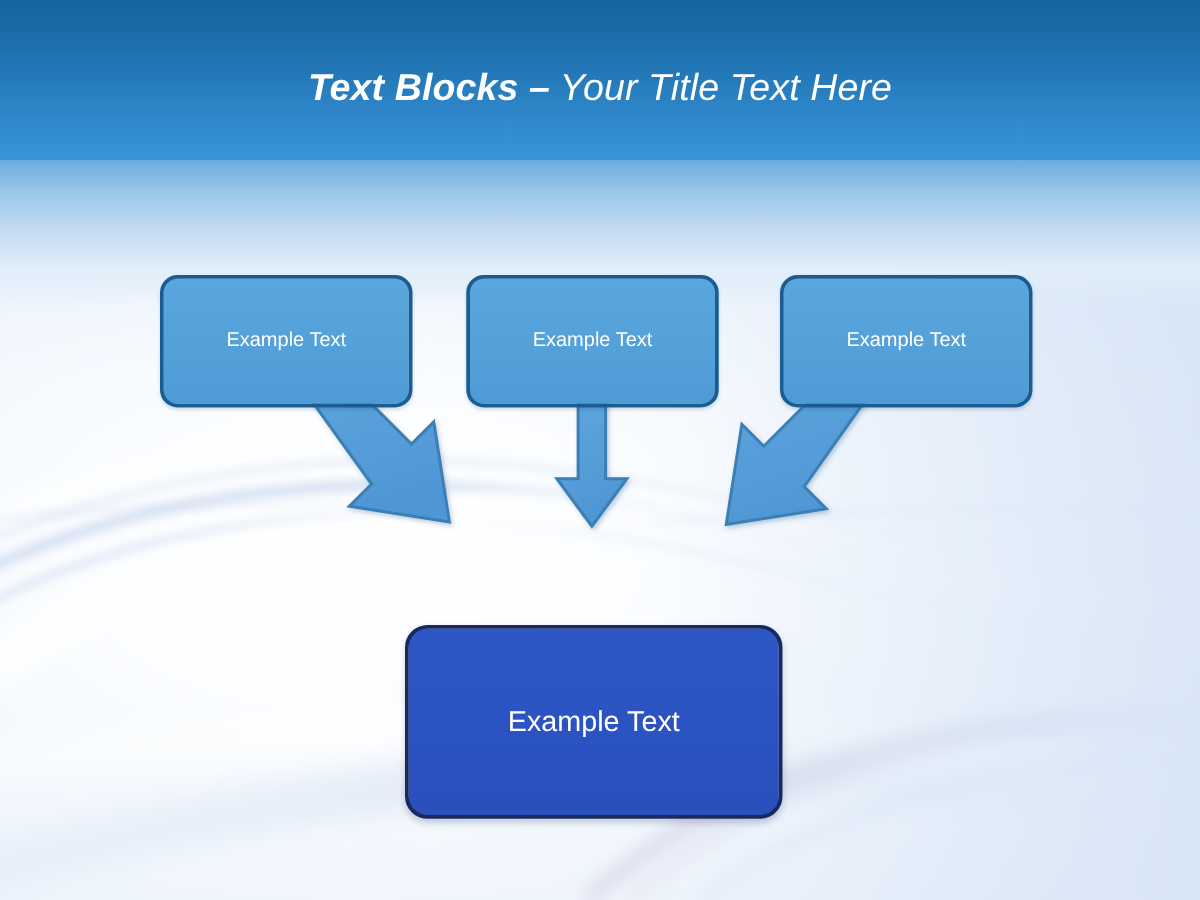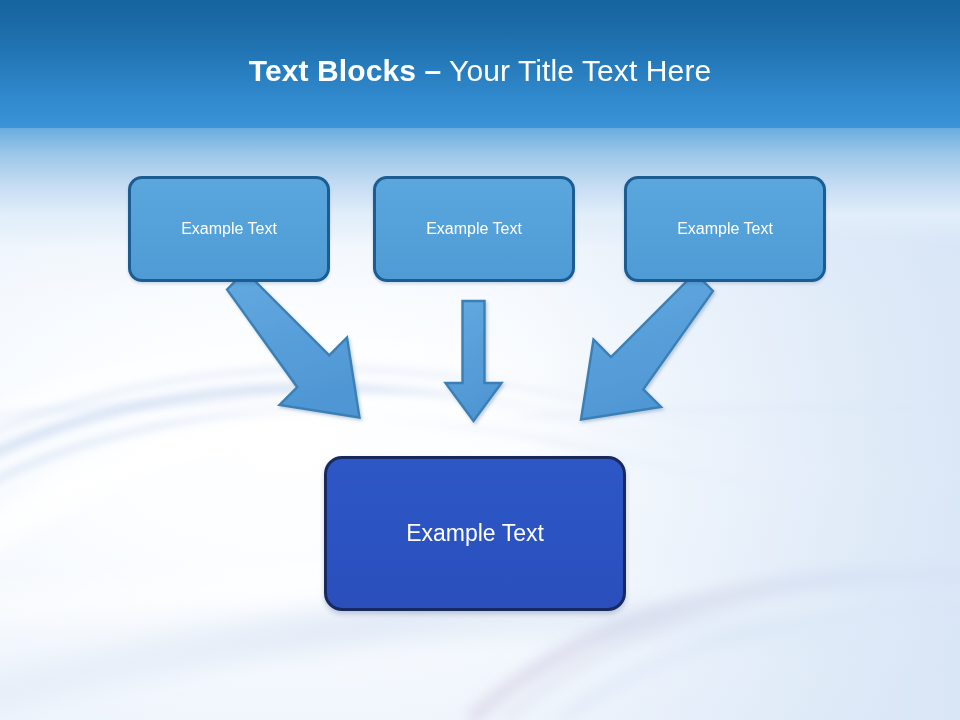--- a/index.html
+++ b/index.html
@@ -89,33 +89,35 @@
     position: absolute;
     left: 0;
     top: 52px;
     width: 960px;
     text-align: center;
     color: #ffffff;
     font-size: 30px;
     line-height: 38px;
     letter-spacing: 0.1px;
     white-space: nowrap;
+    font-style: italic;
   }
   .slide-title .t-strong { font-weight: 700; }
   .slide-title .t-light  { font-weight: 400; }
 
   
   .node {
     position: absolute;
     box-sizing: border-box;
     display: flex;
     align-items: center;
     justify-content: center;
     color: #ffffff;
     text-align: center;
+    margin-top: 44px;
   }
   .node-top {
     width: 202px;
     height: 106px;
     top: 176px;
     background: linear-gradient(180deg, #5aa7de 0%, #54a1da 55%, #4f9bd5 100%);
     border: 3px solid #1b5c92;
     border-radius: 14px;
     font-size: 16px;
     box-shadow: 0 2px 3px rgba(30,70,115,0.18);

